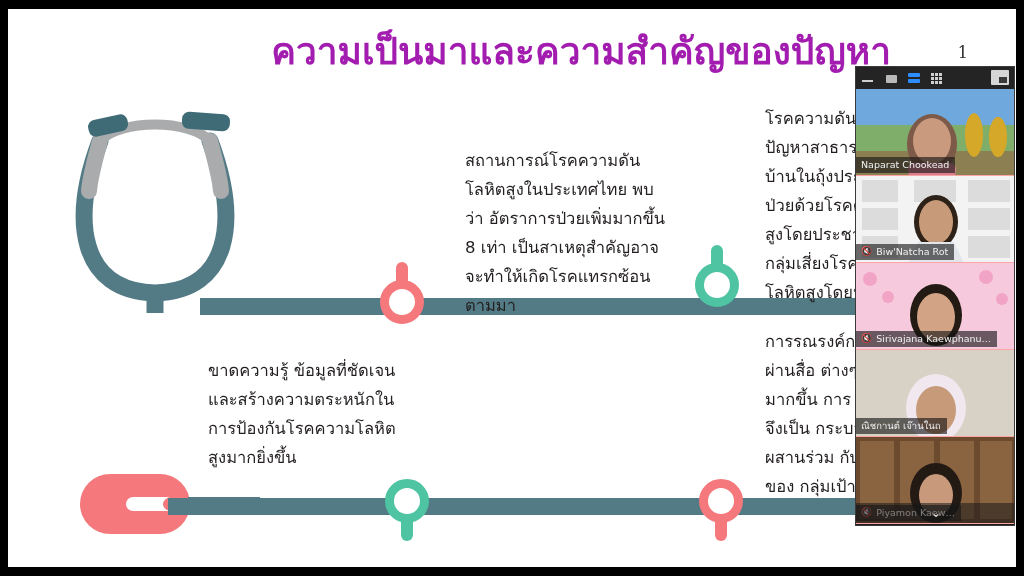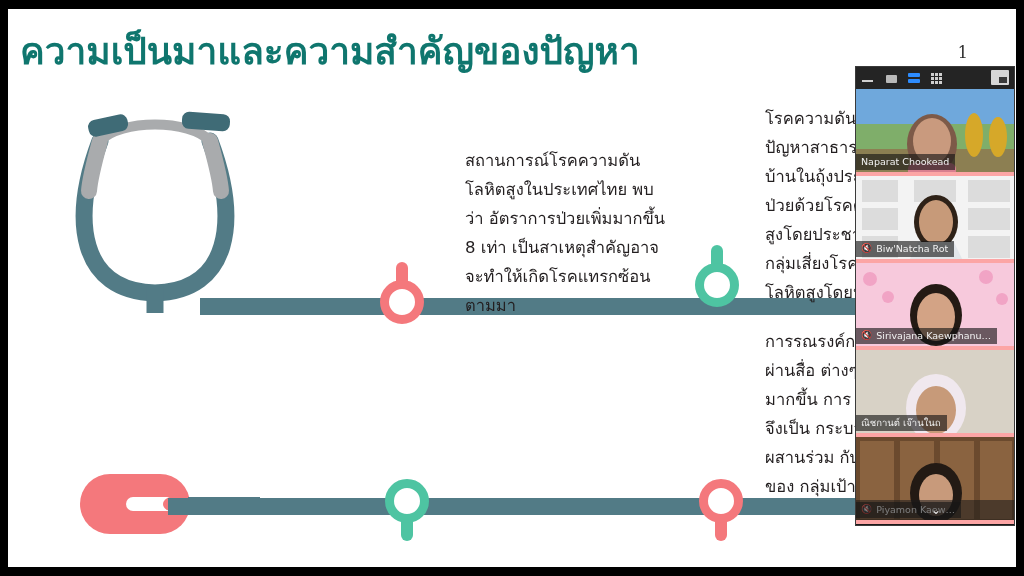--- a/index.html
+++ b/index.html
@@ -26,28 +26,28 @@
     top: 9px;
     width: 1008px;
     height: 558px;
     background: #ffffff;
     overflow: hidden;
   }
 
   
   .slide-title {
     position: absolute;
-    left: 12px;
+    left: 3px;
     top: 20px;
     width: 880px;
-    text-align: left;
+    text-align: right;
     font-size: 37px;
     line-height: 46px;
     font-weight: 700;
-    color: #0f766e;
+    color: #a21caf;
     letter-spacing: 0px;
     white-space: nowrap;
   }
 
   .slide-number {
     position: absolute;
     right: 48px;
     top: 34px;
     font-size: 16px;
     color: #2b2b2b;
@@ -165,21 +165,21 @@
   #vp-pip::after {
     content: ""; position: absolute; right: 2px; bottom: 2px;
     width: 8px; height: 6px; background: #3a3a3a;
   }
 
   .tile {
     position: relative;
     width: 160px;
     height: 87px;
     overflow: hidden;
-    border-bottom: 4px solid #fca5a5;
+    border-bottom: 1px solid #fca5a5;
   }
   .tile .bg { position: absolute; inset: 0; }
   .namebar {
     position: absolute;
     left: 0; bottom: 2px;
     max-width: 152px;
     display: flex;
     align-items: center;
     gap: 4px;
     padding: 1px 6px 2px 5px;
@@ -250,20 +250,21 @@
       <div class="stem"></div>
       <div class="ring"></div>
     </div>
     <div class="marker down pink" id="mk-bot-2">
       <div class="stem"></div>
       <div class="ring"></div>
     </div>
 
     <div class="text-block" id="tb-2">สถานการณ์โรคความดันโลหิตสูงในประเทศไทย พบว่า อัตราการป่วยเพิ่มมากขึ้น 8 เท่า เป็นสาเหตุสำคัญอาจจะทำให้เกิดโรคแทรกซ้อนตามมา</div>
     <div class="text-block" id="tb-3">โรคความดันโลหิตสูงเป็นปัญหาสาธารณสุขที่สำคัญ บ้านในถุ้งประชากร อัตราป่วยด้วยโรคความดัน โลหิตสูงโดยประชากรไทย และมีกลุ่มเสี่ยงโรคความ ดันโลหิตสูงโดยประมาณ ราย</div>
+    <div class="text-block" id="tb-4">ขาดความรู้ ข้อมูลที่ชัดเจน และสร้างความตระหนักในการป้องกันโรคความโลหิตสูงมากยิ่งขึ้น</div>
     <div class="text-block" id="tb-6">การรณรงค์การให้ความรู้ผ่านสื่อ ต่างๆ เพื่อให้ได้ผลมากขึ้น การ สื่อสารสุขภาพจึงเป็น กระบวนการผสมผสานร่วม กับความต้องการของ กลุ่มเป้าหมาย</div>
 
   </div>
 
   <div id="video-panel">
 
     <div id="vp-toolbar">
       <span class="vp-ico minimize"></span>
       <span class="vp-ico window"></span>
       <span class="vp-ico speaker-view">

